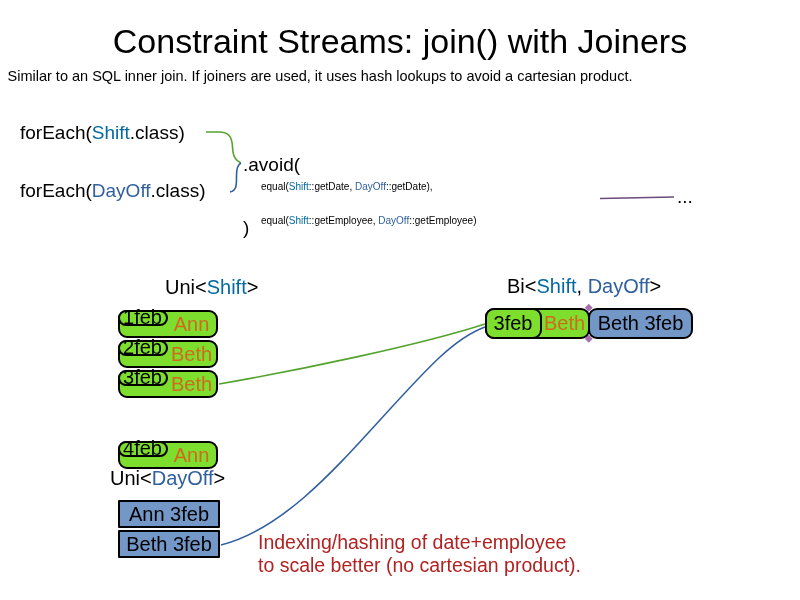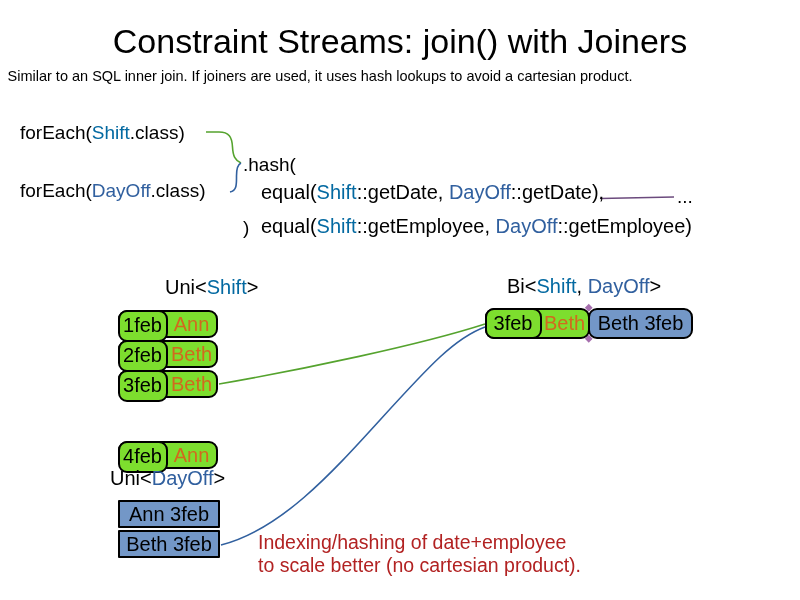--- a/index.html
+++ b/index.html
@@ -17,36 +17,36 @@
     text-align: center;
     font-size: 34px; color: #000000;
     letter-spacing: 0px;
   }
   #subtitle {
     top: 68px; left: 0; width: 640px;
     text-align: center;
     font-size: 14.5px; color: #000000;
   }
   .code-lg { font-size: 19px; color: #000; white-space: nowrap; }
-  .code-sm { font-size: 20px; color: #000; white-space: nowrap; }
+  .code-sm { font-size: 10px; color: #000; white-space: nowrap; }
   .grn { color: #0369a1; }
   .blu { color: #31609f; }
   .hdr { font-size: 20px; color: #000; white-space: nowrap; }
   svg.overlay { position: absolute; left: 0; top: 0; pointer-events: none; }
 
   .srow {
     position: absolute;
     width: 100px; height: 28px;
     background: #7dde2e;
     border: 2.5px solid #000;
     border-radius: 9px;
   }
   .srow .datecell {
     position: absolute; left: -2.5px; top: -2.5px;
-    width: 50px; height: 32px;
+    width: 50px; height: 16px;
     background: #7dde2e;
     border: 2.5px solid #000;
     border-radius: 9px;
     display: flex; align-items: center; justify-content: center;
     font-size: 20px; color: #000;
   }
   .srow .namecell {
     position: absolute; left: 47px; right: 0; top: 0; bottom: 0;
     display: flex; align-items: center; justify-content: center;
     font-size: 20px; color: #d2691e;
@@ -112,21 +112,21 @@
     <path d="M 219,384 C 300,370 420,345 485,324" fill="none" stroke="#55a32e" stroke-width="1.6"></path>
     <path d="M 221,545 C 280,530 330,475 380,420 C 430,365 455,338 485,327" fill="none" stroke="#31609f" stroke-width="1.6"></path>
     <rect x="586" y="305" width="5.5" height="5.5" transform="rotate(45 588.75 307.75)" fill="#a66fae"></rect>
     <rect x="586" y="336" width="5.5" height="5.5" transform="rotate(45 588.75 338.75)" fill="#a66fae"></rect>
   </svg>
 
   <div class="abs code-lg" style="left:20px; top:122px;"><span>forEach(</span><span class="grn">Shift</span><span>.class)</span></div>
 
   <div class="abs code-lg" style="left:20px; top:180px;"><span>forEach(</span><span class="blu">DayOff</span><span>.class)</span></div>
 
-  <div class="abs code-lg" style="left:243px; top:154px;">.hash(</div>
+  <div class="abs code-lg" style="left:243px; top:154px;">.avoid(</div>
 
   <div class="abs code-sm" style="left:261px; top:181px;"><span>equal(</span><span class="grn">Shift</span><span>::getDate, </span><span class="blu">DayOff</span><span>::getDate),</span></div>
 
   <div class="abs code-sm" style="left:261px; top:215px;"><span>equal(</span><span class="grn">Shift</span><span>::getEmployee, </span><span class="blu">DayOff</span><span>::getEmployee)</span></div>
 
   <div class="abs code-lg" style="left:243px; top:217px;">)</div>
 
   <div class="abs code-lg" style="left:677px; top:186px;">...</div>
 
   <div class="abs hdr" style="left:121px; top:276px;margin-left:44px;"><span>Uni&lt;</span><span class="grn">Shift</span><span>&gt;</span></div>

